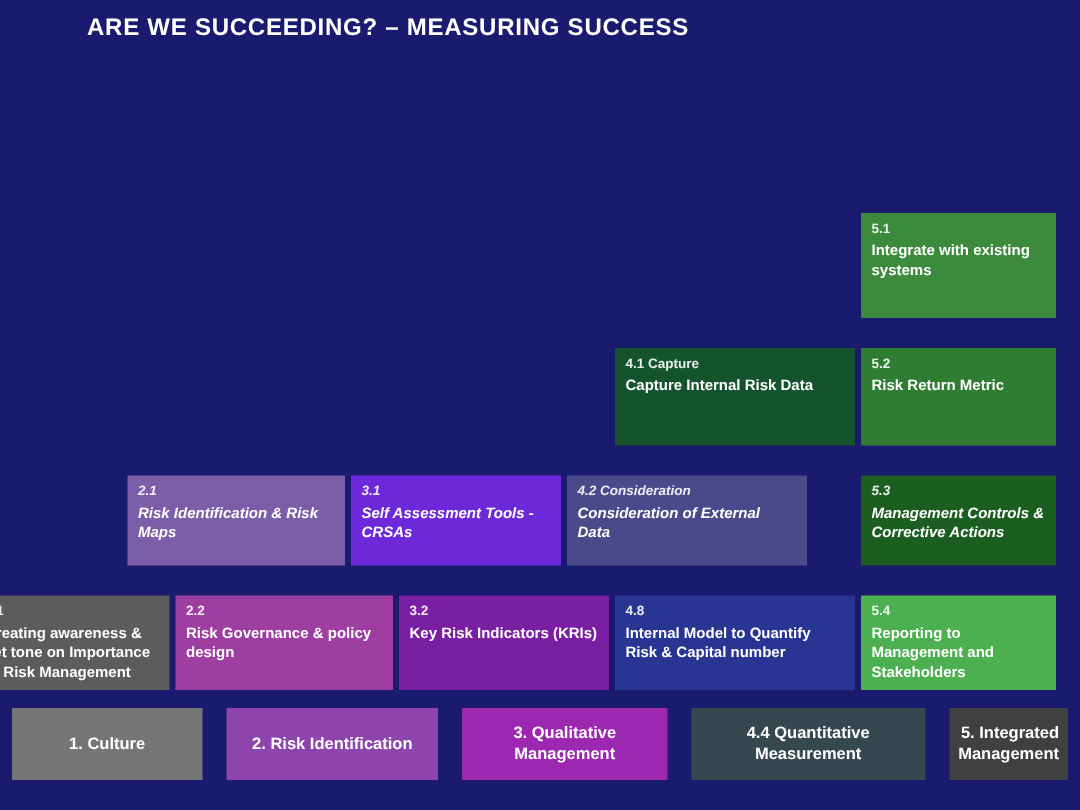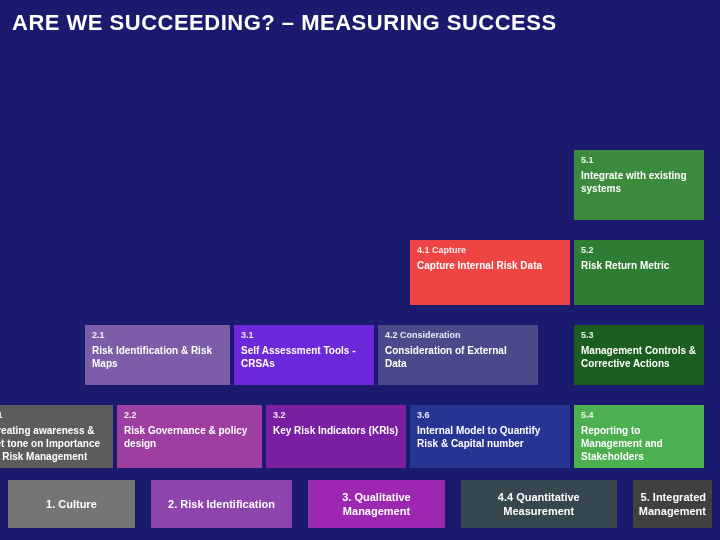--- a/index.html
+++ b/index.html
@@ -7,24 +7,25 @@
       width: 720px;
       height: 540px;
       font-family: Arial, sans-serif;
       background: #1a1a6e;
       overflow: hidden;
     }
 
     .header {
       background: #1a1a6e;
       color: white;
-      font-size: 22px;
+      font-size: 16px;
       font-weight: bold;
       padding: 10px 12px;
       letter-spacing: 0.5px;
+      margin-left: 46px;
     }
 
     .main-area {
       display: flex;
       flex-direction: column;
       width: 720px;
       height: 490px;
       position: relative;
       padding: 8px;
     }
@@ -67,20 +68,21 @@
     
     .row-2 {
       justify-content: flex-end;
     }
     .row-2 .cell-col4 { width: 160px; min-height: 65px; }
     .row-2 .cell-col5 { width: 130px; min-height: 65px; }
 
     
     .row-3 {
       justify-content: flex-end;
+      font-style: italic;
     }
     .row-3 .cell-col2 { width: 145px; min-height: 60px; }
     .row-3 .cell-col3 { width: 140px; min-height: 60px; }
     .row-3 .cell-col4 { width: 160px; min-height: 60px; }
     .row-3 .cell-col5 { width: 130px; min-height: 60px; margin-left: 32px; }
 
     
     .row-4 {
       justify-content: flex-end;
     }
@@ -109,21 +111,21 @@
       font-size: 11px;
       font-weight: bold;
       color: white;
       padding: 4px 6px;
       line-height: 1.3;
     }
 
     
     .c-51   { background: #3c8a3c; } 
     .c-52   { background: #2e7d32; } 
-    .c-41   { background: #ef4444; } 
+    .c-41   { background: #14532d; } 
     .c-53   { background: #1b5e20; } 
     .c-21   { background: #7b5ea7; } 
     .c-31   { background: #6d28d9; } 
     .c-42   { background: #4a4a8a; } 
     .c-11   { background: #5c5c5c; } 
     .c-22   { background: #9e3ea0; } 
     .c-32   { background: #7b1fa2; } 
     .c-43   { background: #283593; } 
     .c-54   { background: #4caf50; } 
     .f-1    { background: #757575; } 
@@ -198,21 +200,21 @@
       </div>
       <div class="cell cell-col2 c-22">
         <div class="cell-number">2.2</div>
         <div class="cell-text">Risk Governance &amp; policy design</div>
       </div>
       <div class="cell cell-col3 c-32">
         <div class="cell-number">3.2</div>
         <div class="cell-text">Key Risk Indicators (KRIs)</div>
       </div>
       <div class="cell cell-col4 c-43">
-        <div class="cell-number">3.6</div>
+        <div class="cell-number">4.8</div>
         <div class="cell-text">Internal Model to Quantify Risk &amp; Capital number</div>
       </div>
       <div class="cell cell-col5 c-54">
         <div class="cell-number">5.4</div>
         <div class="cell-text">Reporting to Management and Stakeholders</div>
       </div>
     </div>
 
   </div>
 

